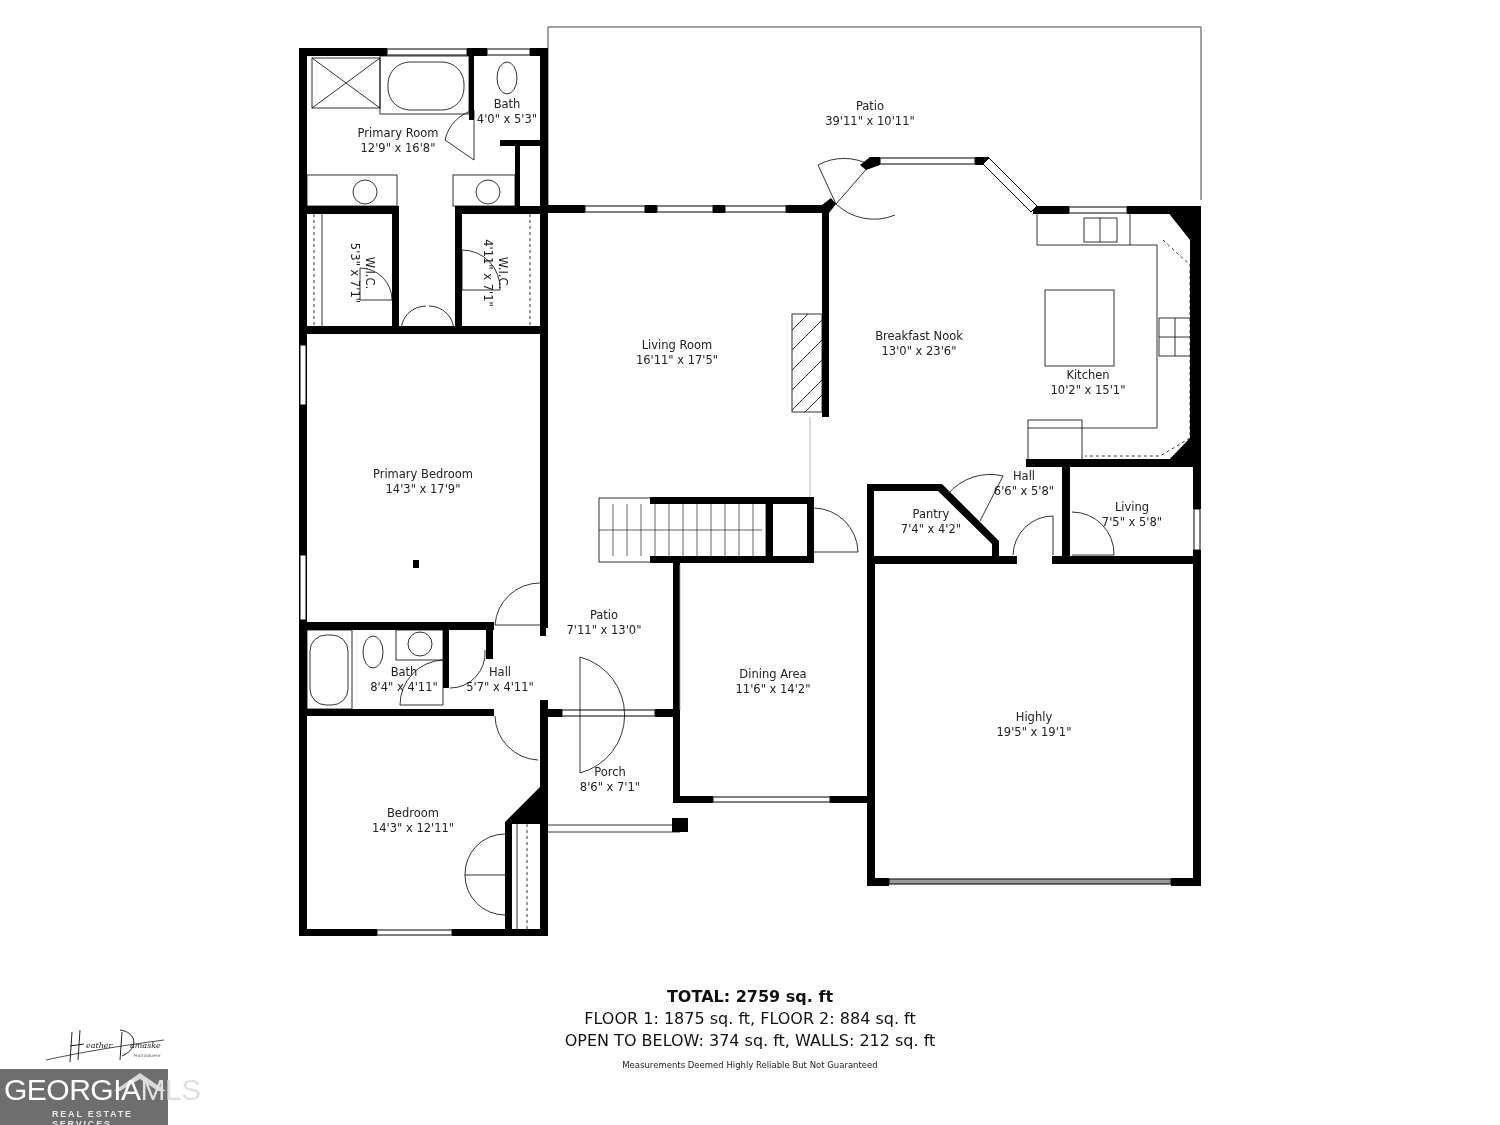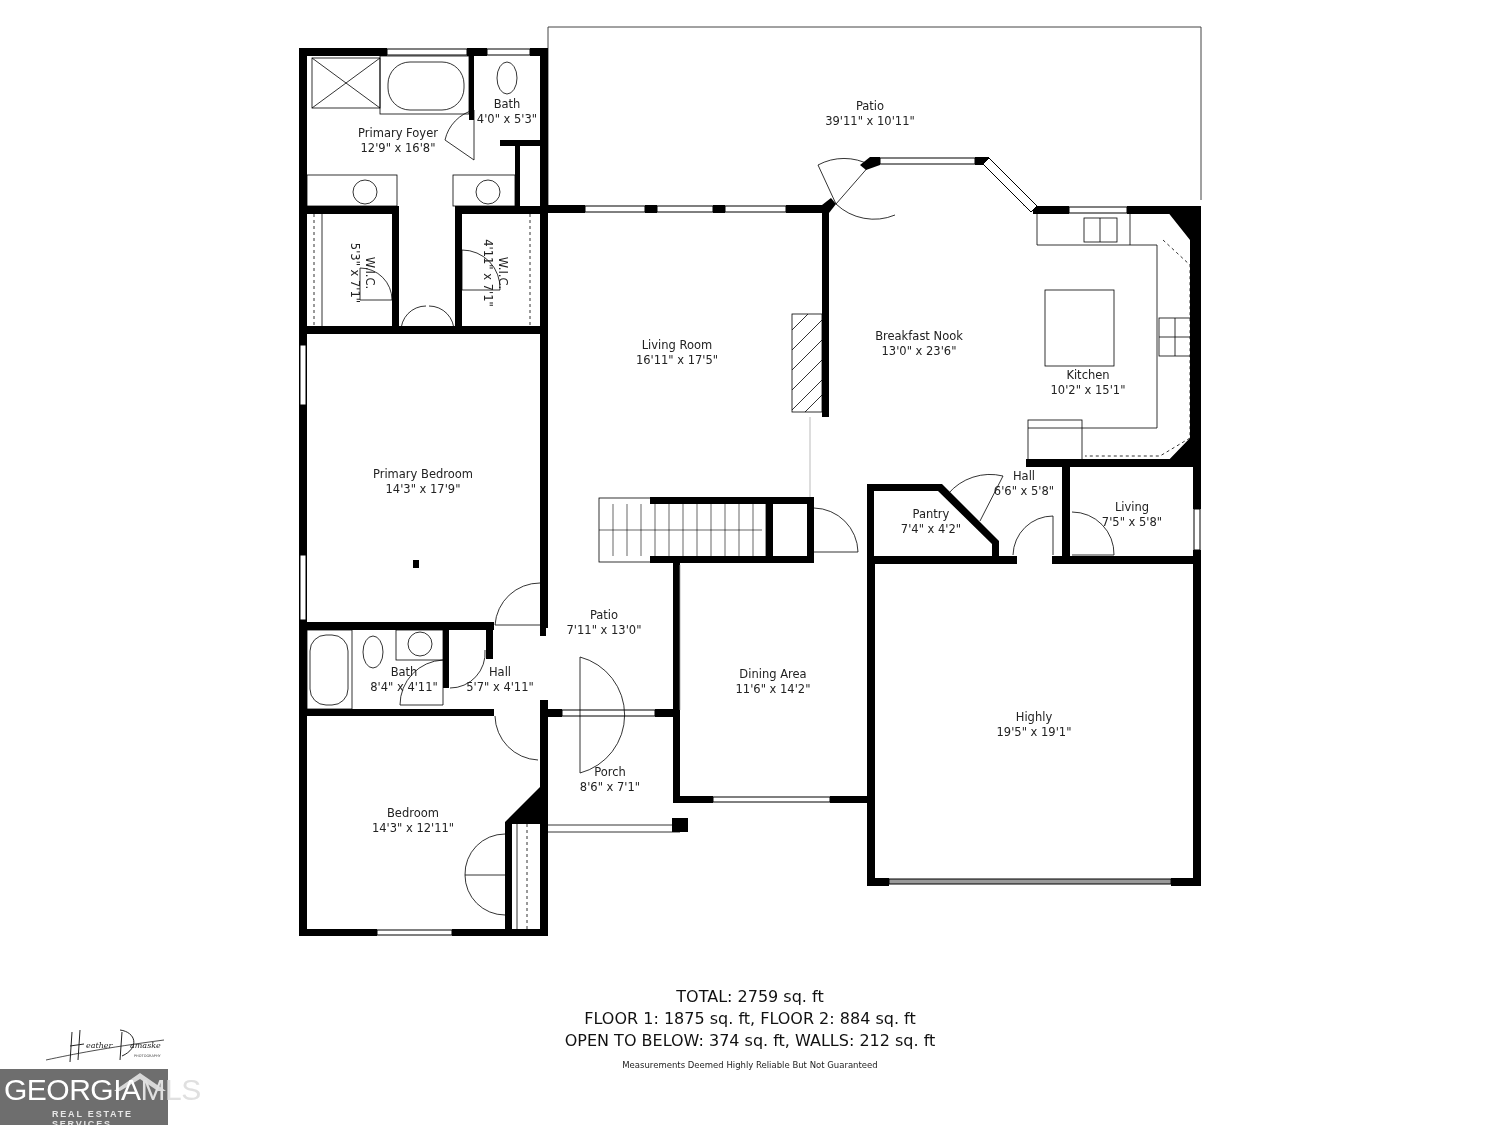--- a/index.html
+++ b/index.html
@@ -2,21 +2,21 @@
 <html><head>
 <meta charset="utf-8">
 <style>
   html, body { margin:0; padding:0; background:#ffffff; }
   body { width:1500px; height:1125px; position:relative; overflow:hidden; font-family:"DejaVu Sans", sans-serif; color:#1a1a1a; }
   #plan { position:absolute; left:0; top:0; }
   .lbl { position:absolute; text-align:center; font-size:11.5px; line-height:15px; color:#222; white-space:nowrap; transform:translateX(-50%); }
   .lbl .nm, .lbl .dm { display:block; }
   .rot { transform:translateX(-50%) rotate(90deg); }
   #summary { position:absolute; left:0; top:986px; width:1500px; text-align:center; color:#111; }
-  #summary .total { font-size:16px; font-weight:normal; line-height:22px; }
+  #summary .total { font-size:16px; font-weight:bold; line-height:22px; }
   #summary .ln { font-size:16px; line-height:22px; }
   #summary .disc { font-size:8.5px; margin-top:8px; color:#222; }
   #sig { position:absolute; left:44px; top:1026px; width:124px; height:40px; }
   #gmls { position:absolute; left:0; top:1069px; width:168px; height:70px; background:#6e6e6e; color:#fff; }
   #gmls .brand { position:absolute; left:4px; top:4px; font-family:"Liberation Sans", sans-serif; font-size:30px; letter-spacing:-0.5px; line-height:34px; }
   #gmls .brand .b1 { color:#ffffff; }
   #gmls .brand .b2 { color:#e0e0e0; font-weight:300; }
   #gmls .sub { position:absolute; left:12px; top:40px; font-size:9px; letter-spacing:1.8px; font-family:"Liberation Sans", sans-serif; font-weight:bold; color:#e6e6e6;padding-left:40px; }
   #gmls .roof { position:absolute; left:110px; top:0; }
 </style>
@@ -206,21 +206,21 @@
     <line x1="548" y1="832" x2="680" y2="832"></line>
   </g>
 
 </svg>
 
 <div class="lbl" style="left:870px;top:99px;">
     <span class="nm">Patio</span>
     <span class="dm">39'11" x 10'11"</span>
   </div>
 <div class="lbl" style="left:398px;top:126px;">
-    <span class="nm">Primary Foyer</span>
+    <span class="nm">Primary Room</span>
     <span class="dm">12'9" x 16'8"</span>
   </div>
 <div class="lbl" style="left:507px;top:97px;">
     <span class="nm">Bath</span>
     <span class="dm">4'0" x 5'3"</span>
   </div>
 <div class="lbl rot" style="left:362px;top:258px;">
     <span class="nm">W.I.C.</span>
     <span class="dm">5'3" x 7'1"</span>
   </div>

